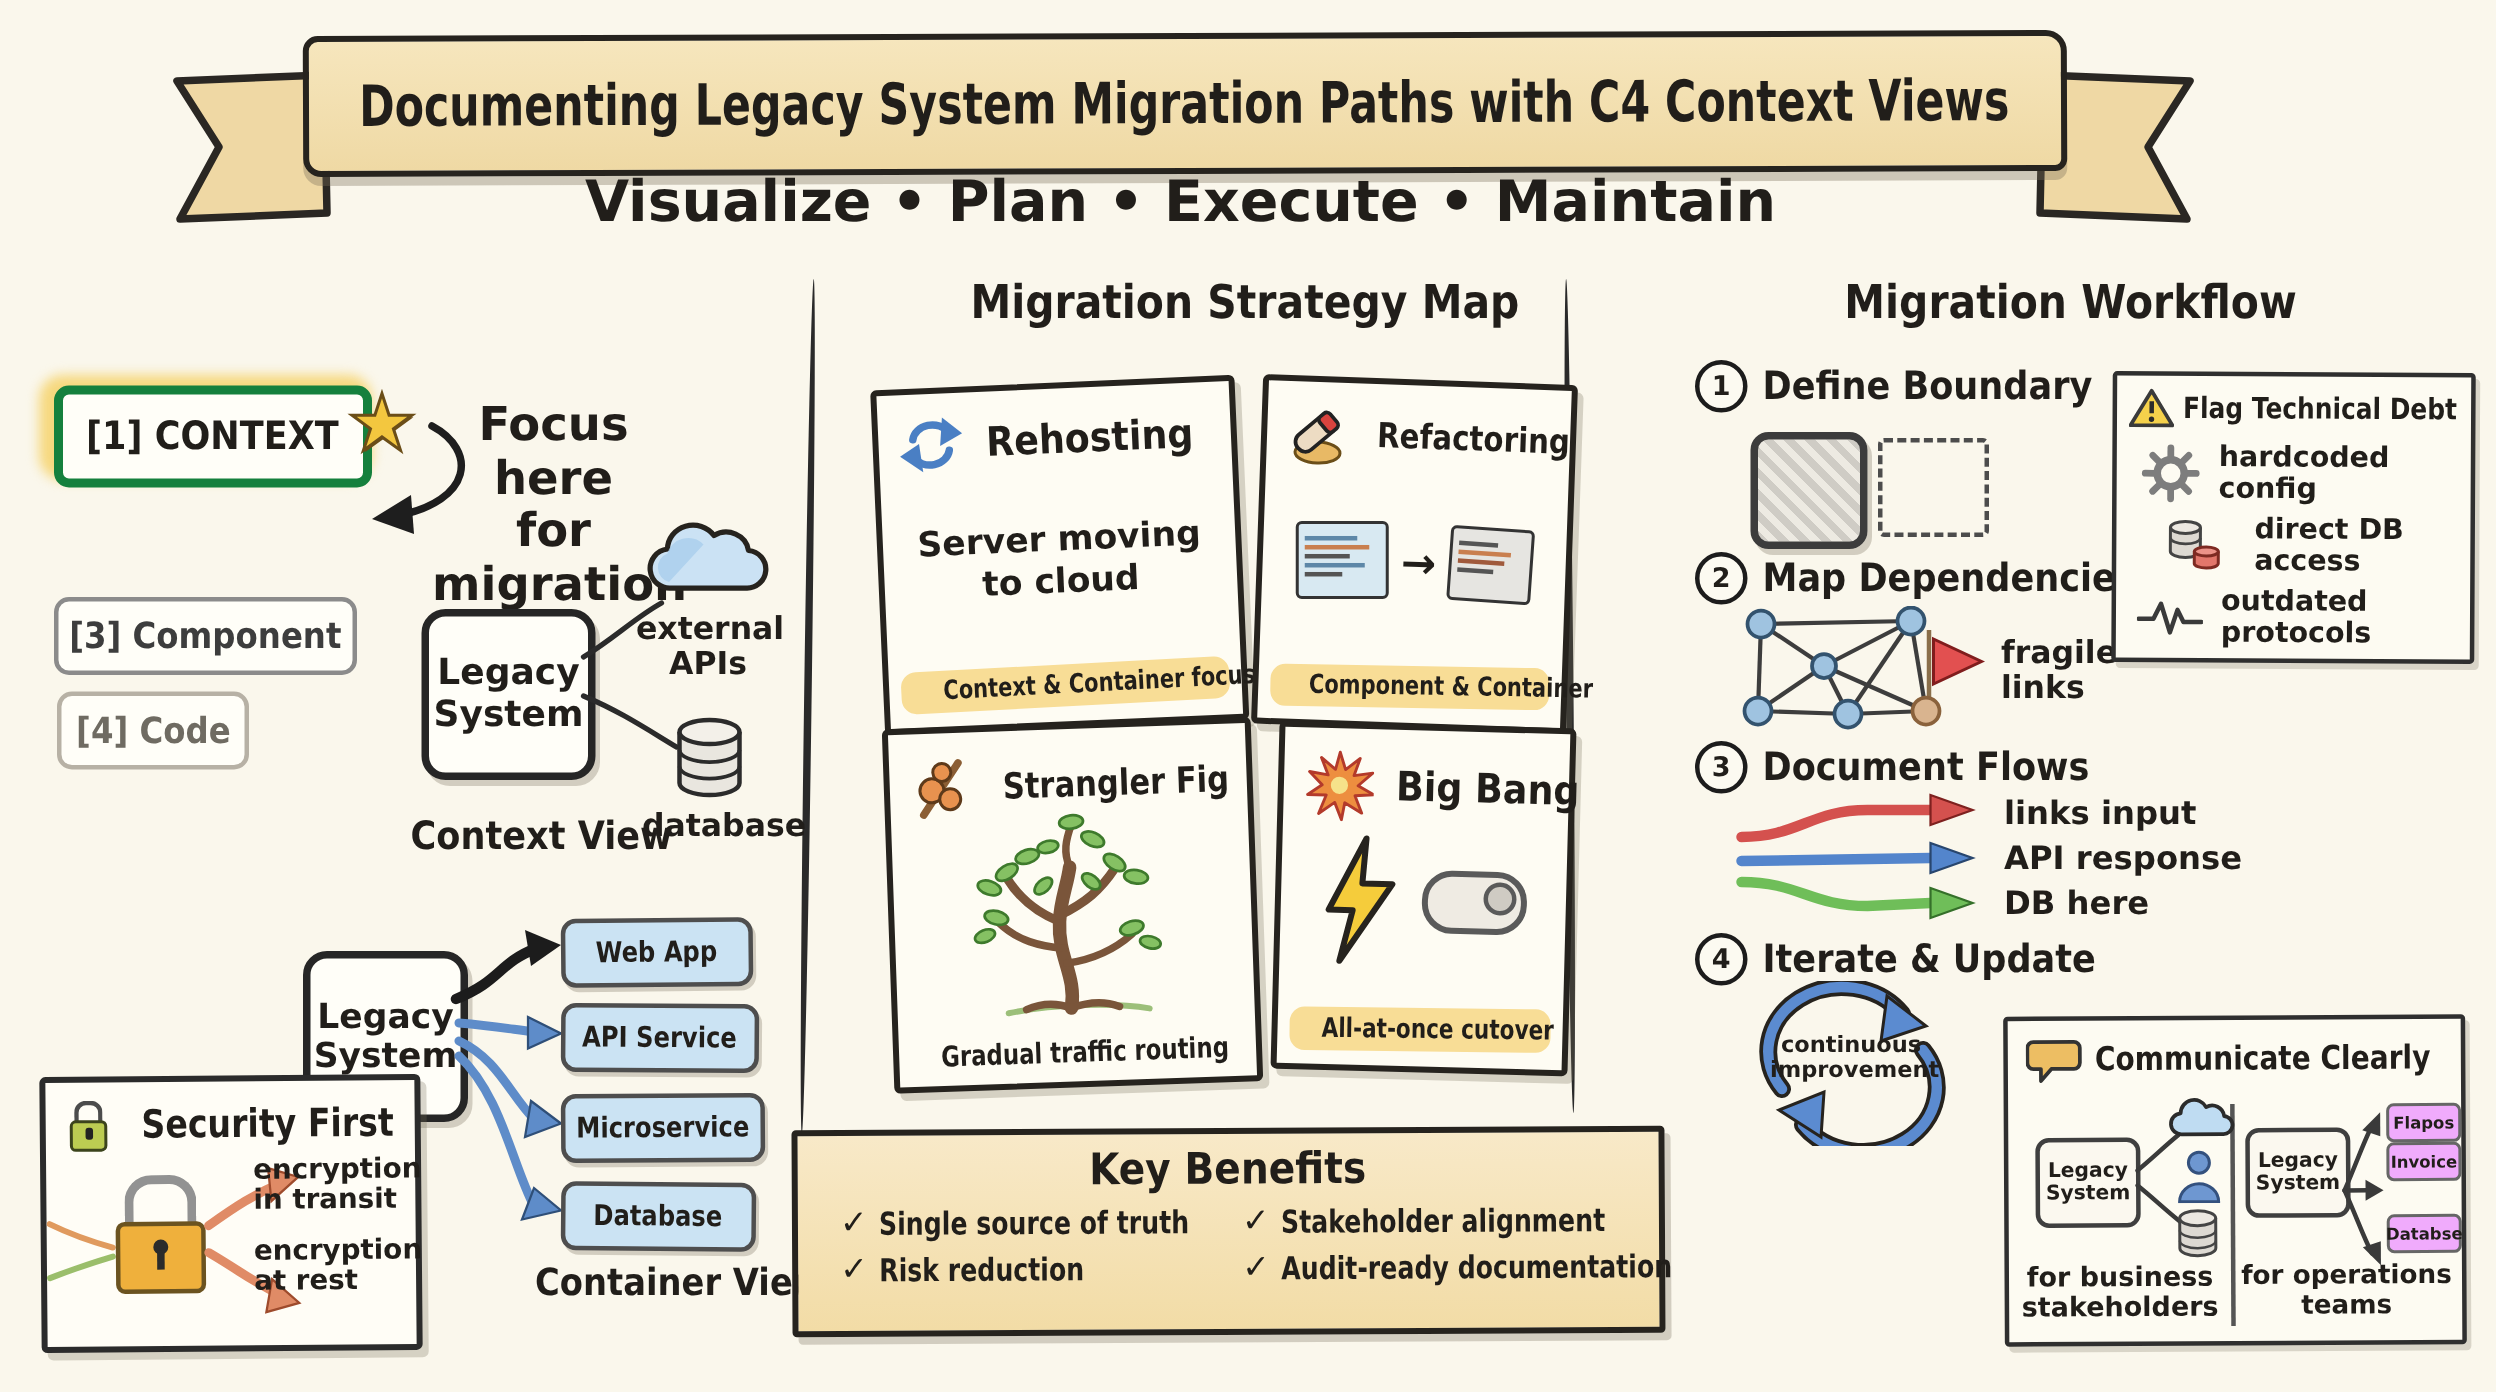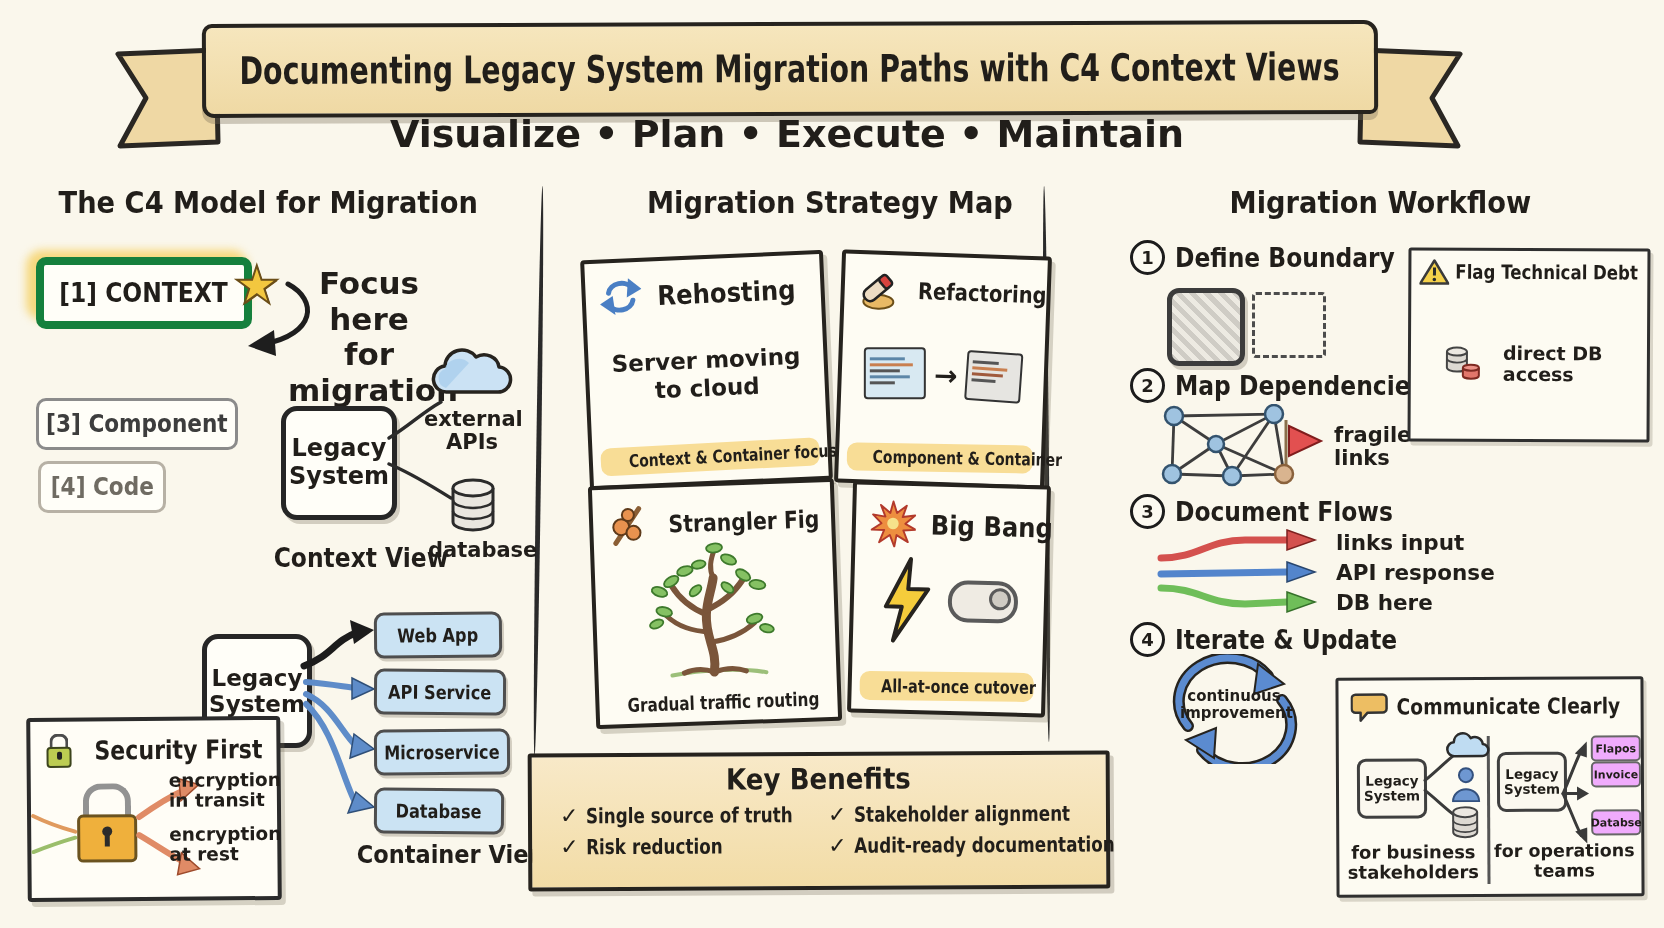--- a/index.html
+++ b/index.html
@@ -55,26 +55,23 @@
   <div class="abs banner ctr" style="left:202px;top:22px;width:1168px;height:86px;transform:rotate(-0.2deg);">
     <span class="t sx75" style="font-size:38px;">Documenting Legacy System Migration Paths with C4 Context Views</span>
   </div>
   <div class="abs ctr" style="left:282px;top:114px;width:1010px;height:40px;">
     <span class="t" style="font-size:38px;">Visualize • Plan • Execute • Maintain</span>
   </div>
 
   <div class="abs divline" style="left:536px;top:186px;height:570px;transform:rotate(0.8deg);"></div>
   <div class="abs divline" style="left:1044px;top:186px;height:556px;transform:rotate(-0.5deg);"></div>
 
-  <div class="abs coltitle" style="left:30px;top:184px;width:460px;">
-    <span class="sx88">The C4 Model for Migration</span>
-  </div>
 
   <div class="abs" style="left:26px;top:250px;width:222px;height:70px;background:#F6D87E;border-radius:16px;filter:blur(4px);"></div>
-  <div class="abs lvlbox" style="left:36px;top:257px;width:200px;height:56px;border:8px solid #15803d;border-radius:10px;font-size:26px;">
+  <div class="abs lvlbox" style="left:36px;top:257px;width:200px;height:56px;border:6px solid #15803d;border-radius:10px;font-size:26px;">
     <span class="sx90">[1] CONTEXT</span>
     <span class="abs" style="right:-36px;top:-10px;font-size:52px;color:#F3C73F;-webkit-text-stroke:2px #6b4e18;text-shadow:1px 1px 0 #6b4e18;">★</span>
   </div>
   <div class="abs lvlbox" style="left:36px;top:398px;width:196px;height:46px;border:3px solid #8b8b8b;border-radius:10px;font-size:24px;color:#3d3d3d;">
     <span class="sx90" style="color:#3d3d3d;">[3] Component</span>
   </div>
   <div class="abs lvlbox" style="left:38px;top:461px;width:122px;height:46px;border:3px solid #b7b1a5;border-radius:10px;font-size:24px;color:#6f6b62;">
     <span class="sx90" style="color:#6f6b62;">[4] Code</span>
   </div>
 
@@ -387,31 +384,55 @@
 
   <div class="abs" style="left:1408px;top:248px;width:236px;height:188px;border:3px solid #2f2f2f;border-radius:3px;background:#FDFBF2;transform:rotate(0.3deg);box-shadow:3px 4px 0 rgba(120,110,90,.25);">
     <div class="abs" style="left:8px;top:8px;display:flex;align-items:center;gap:6px;">
       <svg width="30" height="27" viewBox="0 0 30 27">
         <polygon points="15,2 29,25 1,25" fill="#F5D14B" stroke="#3a3a3a" stroke-width="2.5" stroke-linejoin="round"></polygon>
         <rect x="13.6" y="9" width="3" height="8" fill="#2b2b2b"></rect>
         <circle cx="15" cy="21" r="1.8" fill="#2b2b2b"></circle>
       </svg>
       <span class="t sx85" style="font-size:19.5px;transform-origin:left;">Flag Technical Debt</span>
     </div>
+    <div class="abs" style="left:16px;top:44px;display:flex;align-items:center;gap:12px;">
+      <svg width="40" height="40" viewBox="0 0 40 40">
+        <g stroke="#7d7d7d" stroke-width="4.5" stroke-linecap="round">
+          <line x1="20" y1="3" x2="20" y2="9"></line>
+            <line x1="20" y1="31" x2="20" y2="37"></line>
+          <line x1="3" y1="20" x2="9" y2="20"></line>
+            <line x1="31" y1="20" x2="37" y2="20"></line>
+          <line x1="8" y1="8" x2="12" y2="12"></line>
+            <line x1="28" y1="28" x2="32" y2="32"></line>
+          <line x1="8" y1="32" x2="12" y2="28"></line>
+            <line x1="28" y1="12" x2="32" y2="8"></line>
+        </g>
+        <circle cx="20" cy="20" r="9" fill="none" stroke="#7d7d7d" stroke-width="5"></circle>
+      </svg>
+      <span class="t pl" style="font-size:19px;line-height:1.08;">hardcoded
+config</span>
+    </div>
     <div class="abs" style="left:32px;top:92px;display:flex;align-items:flex-end;gap:20px;">
       <svg width="40" height="40" viewBox="0 0 40 40">
         <path d="M4,8 v16 a10,4 0 0 0 20,0 v-16" fill="#DDD9D2" stroke="#444" stroke-width="2"></path>
         <ellipse cx="14" cy="8" rx="10" ry="4" fill="#ECE8E1" stroke="#444" stroke-width="2"></ellipse>
         <path d="M4,15 a10,4 0 0 0 20,0" fill="none" stroke="#444" stroke-width="1.8"></path>
         <path d="M20,24 v8 a8,3 0 0 0 16,0 v-8" fill="#E2766B" stroke="#7e2a22" stroke-width="2"></path>
         <ellipse cx="28" cy="24" rx="8" ry="3" fill="#EC9288" stroke="#7e2a22" stroke-width="2"></ellipse>
       </svg>
       <span class="t pl" style="font-size:19px;line-height:1.08;">direct DB
 access</span>
     </div>
+    <div class="abs" style="left:14px;top:140px;display:flex;align-items:center;gap:12px;">
+      <svg width="44" height="28" viewBox="0 0 44 28">
+        <polyline points="1,15 11,15 16,5 22,24 27,9 31,17 43,17" fill="none" stroke="#3a3a3a" stroke-width="3" stroke-linejoin="round" stroke-linecap="round"></polyline>
+      </svg>
+      <span class="t pl" style="font-size:19px;line-height:1.08;">outdated
+protocols</span>
+    </div>
   </div>
 
   <div class="abs" style="left:1336px;top:677px;width:302px;height:214px;border:3px solid #2f2f2f;border-radius:3px;background:#FDFBF2;transform:rotate(-0.3deg);box-shadow:3px 4px 0 rgba(120,110,90,.25);">
     <div class="abs" style="left:12px;top:10px;display:flex;align-items:center;gap:8px;">
       <svg width="38" height="32" viewBox="0 0 38 32">
         <path d="M5,4 h27 a4,4 0 0 1 4,4 v10 a4,4 0 0 1 -4,4 h-15 l-7,8 v-8 h-5 a4,4 0 0 1 -4,-4 v-10 a4,4 0 0 1 4,-4 z" fill="#EDBE63" stroke="#333" stroke-width="2.5" stroke-linejoin="round"></path>
       </svg>
       <span class="t sx85" style="font-size:22px;transform-origin:left;">Communicate Clearly</span>
     </div>
     <div class="abs" style="left:148px;top:56px;width:2.5px;height:148px;background:#555;"></div>

